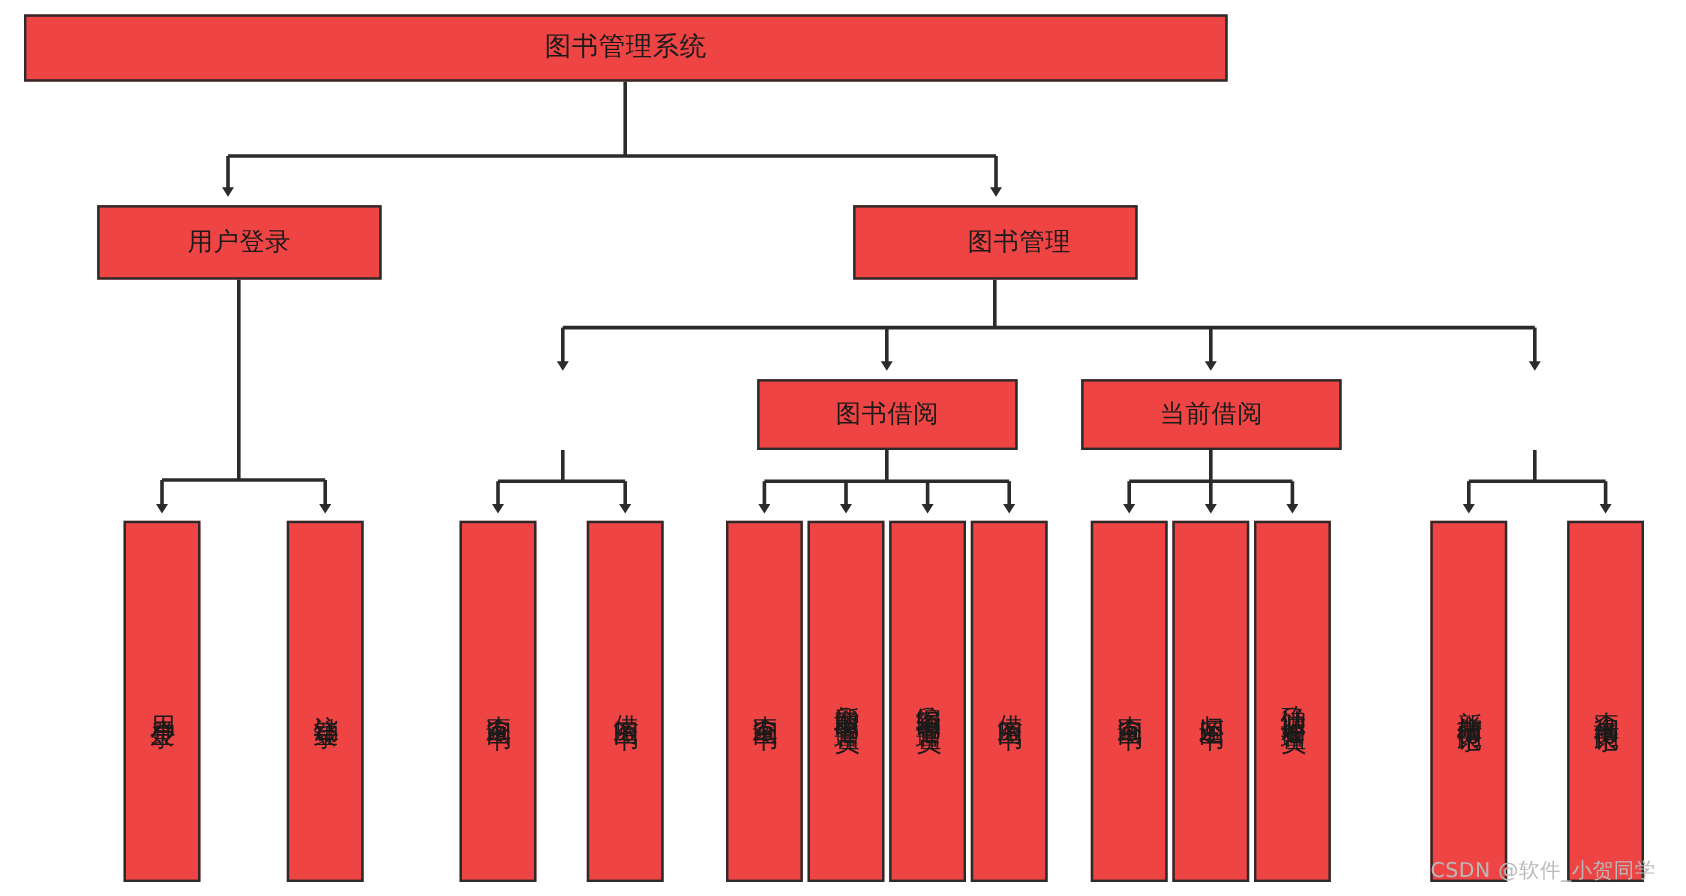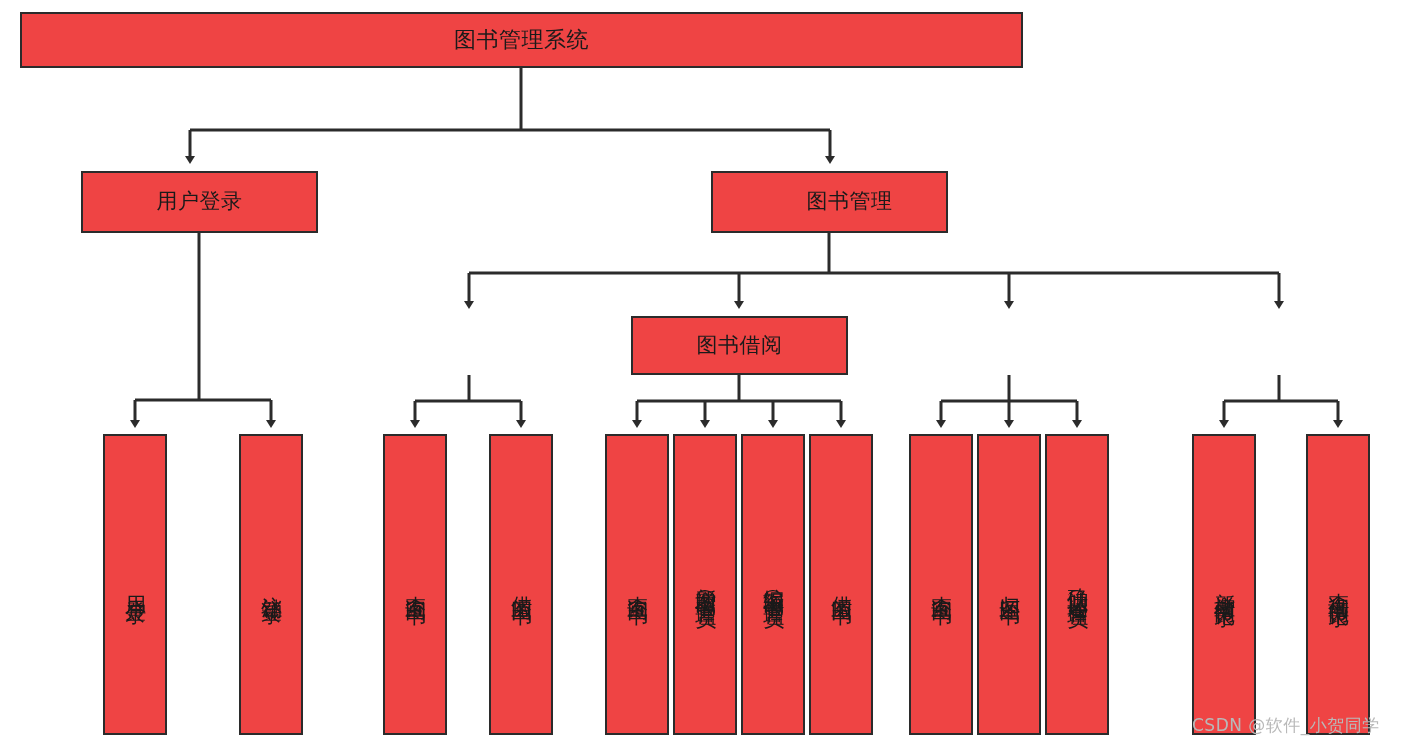--- a/index.html
+++ b/index.html
@@ -125,20 +125,23 @@
   <div class="node-box" style="left:81px; top:171px; width:237px; height:62px;">
     <span class="node-label">用户登录</span>
   </div>
   <div class="node-box" style="left:711px; top:171px; width:237px; height:62px;padding-left:40px;">
     <span class="node-label">图书管理</span>
   </div>
 
   <div class="node-box" style="left:631px; top:316px; width:217px; height:59px;">
     <span class="node-label">图书借阅</span>
   </div>
+  <div class="node-box" style="left:901px; top:316px; width:217px; height:59px;">
+    <span class="node-label">当前借阅</span>
+  </div>
 
   <div class="node-box vertical" style="left:103px; top:434px; width:64px; height:301px;">
     <span class="node-label">用户登录</span>
   </div>
   <div class="node-box vertical" style="left:239px; top:434px; width:64px; height:301px;">
     <span class="node-label">注销登录</span>
   </div>
 
   <div class="node-box vertical" style="left:383px; top:434px; width:64px; height:301px;">
     <span class="node-label">查询图书</span>

